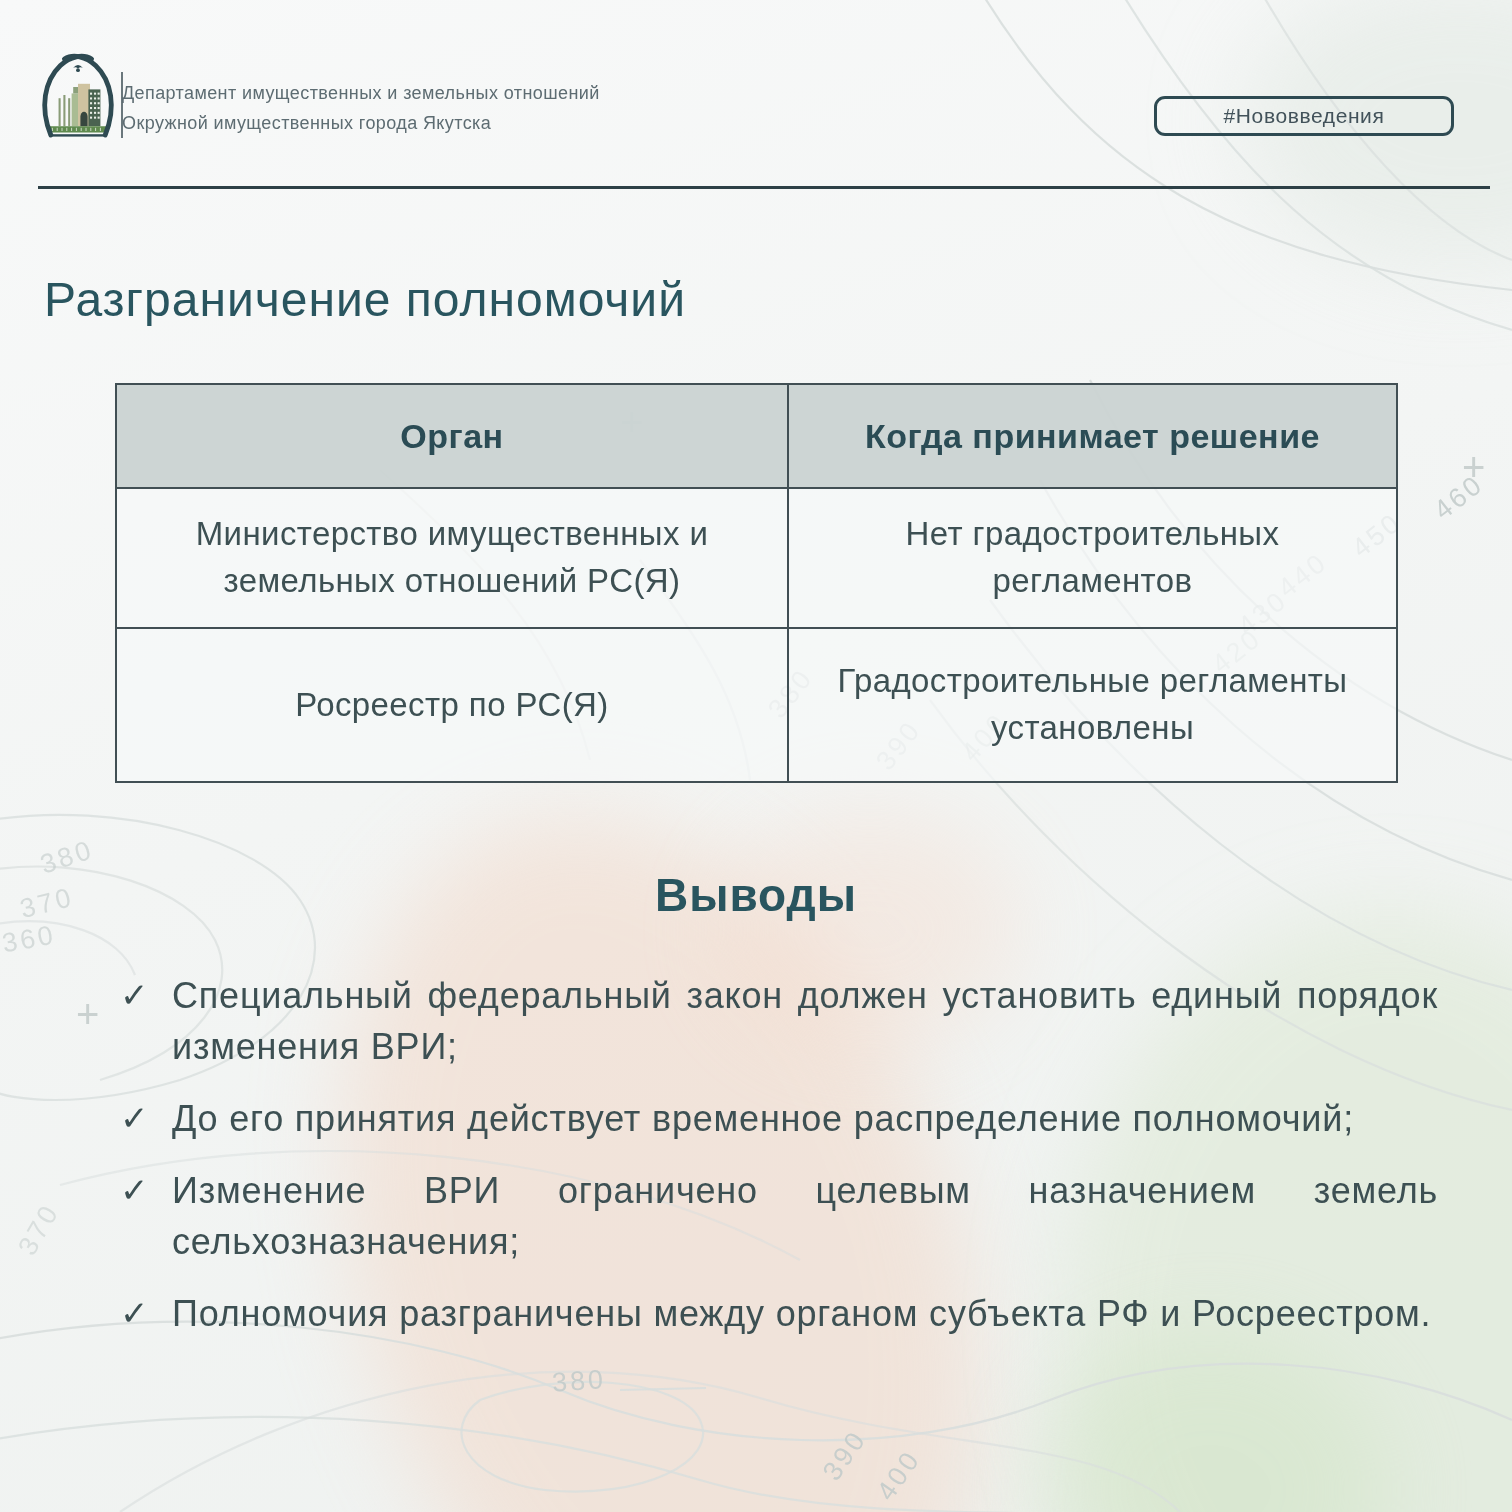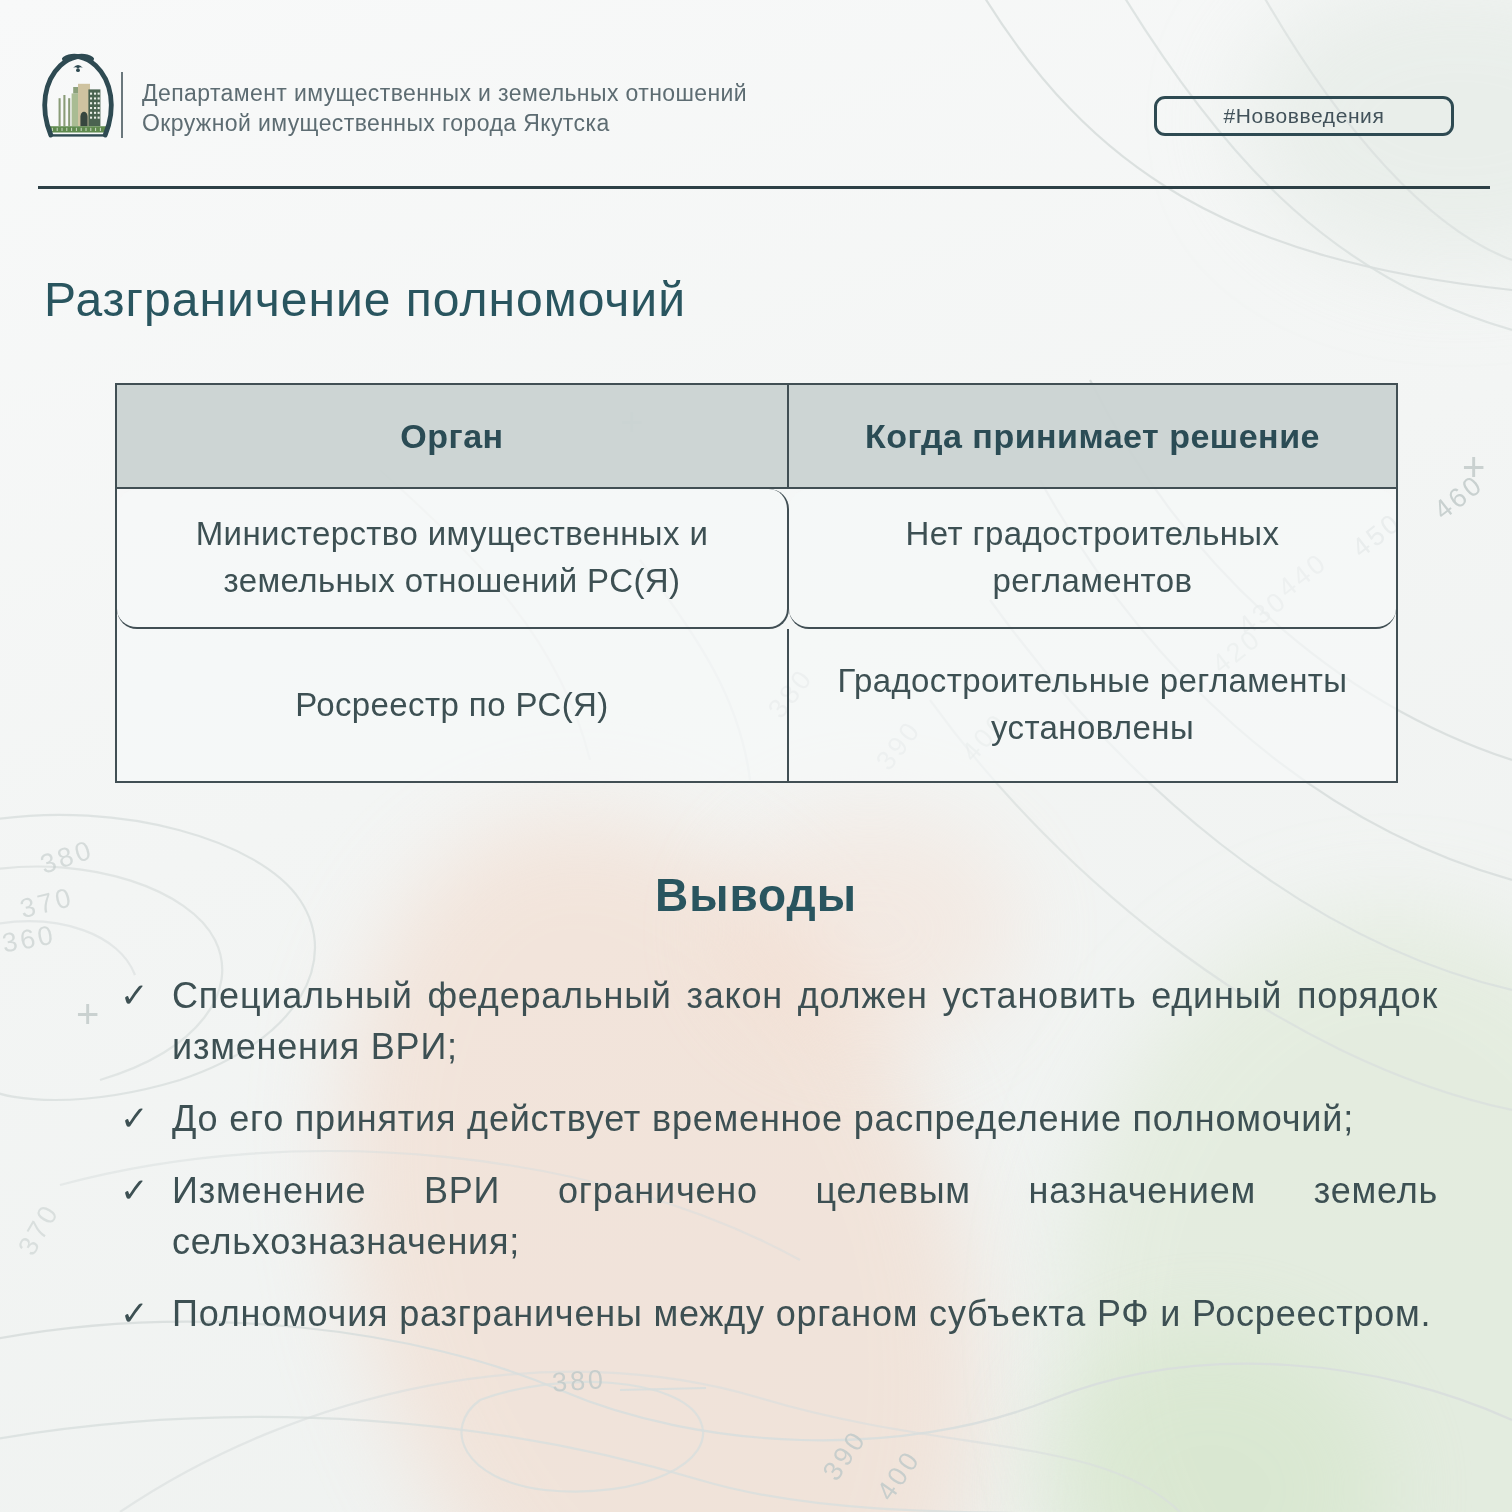--- a/index.html
+++ b/index.html
@@ -13,21 +13,21 @@
   
   #topo{position:absolute;inset:0;pointer-events:none;}
   .contour-label{
     position:absolute;color:#c2cbca;font-size:27px;letter-spacing:3px;
     font-weight:400;opacity:.85;white-space:nowrap;pointer-events:none;
   }
   .cross-mark{position:absolute;color:#b9c3c2;font-size:40px;font-weight:300;opacity:.7;pointer-events:none;}
   
   .logo{position:absolute;left:38px;top:50px;width:80px;height:98px;}
   .org-divider{position:absolute;left:121px;top:72px;width:2px;height:66px;background:#6a777c;}
-  .org-name{position:absolute;left:142px;top:78px;font-size:23px;line-height:30px;color:#5d6c72;letter-spacing:.4px;}
+  .org-name{position:absolute;left:122px;top:78px;font-size:18px;line-height:30px;color:#5d6c72;letter-spacing:.4px;}
   .badge{
     position:absolute;left:1133px;top:96px;width:300px;height:40px;
     border:3px solid #2e4a52;border-radius:11px;
     display:flex;align-items:center;justify-content:center;
     font-size:21px;color:#42525a;letter-spacing:.6px;margin-left:21px;
   }
   .top-rule{position:absolute;left:38px;top:186px;width:1452px;height:3px;background:#2d4046;}
   
   .page-title{
     position:absolute;left:0;top:272px;width:1512px;
@@ -36,21 +36,21 @@
   
   .powers-table{
     position:absolute;left:115px;top:383px;width:1283px;
     display:grid;grid-template-columns:672px 1fr;grid-template-rows:104px 140px 152px;
     border:2px solid #414f54;background:rgba(246,248,247,0.55);
   }
   .tcell{display:flex;align-items:center;justify-content:center;text-align:center;padding:8px 40px;}
   .tcell.c1{border-right:2px solid #414f54;}
   .tcell.rhead{background:rgba(201,210,209,0.93);border-bottom:2px solid #414f54;
     font-size:34px;font-weight:700;color:#2b4c55;letter-spacing:.5px;}
-  .tcell.r1{border-bottom:2px solid #414f54;border-radius:20px;}
+  .tcell.r1{border-bottom:2px solid #414f54;}
   .tcell.body{font-size:33px;color:#3d5053;line-height:1.42;letter-spacing:.4px;background:rgba(247,249,248,0.35);}
   
   .conclusions-title{
     position:absolute;left:0;top:868px;width:1512px;text-align:center;
     font-size:46px;font-weight:700;color:#29555f;letter-spacing:1px;
   }
   .bullets{position:absolute;left:120px;top:970px;width:1318px;}
   .bullet{display:grid;grid-template-columns:52px 1fr;margin-bottom:21px;}
   .bullet .check{font-size:34px;color:#3d5053;line-height:51px;}
   .bullet .btext{

